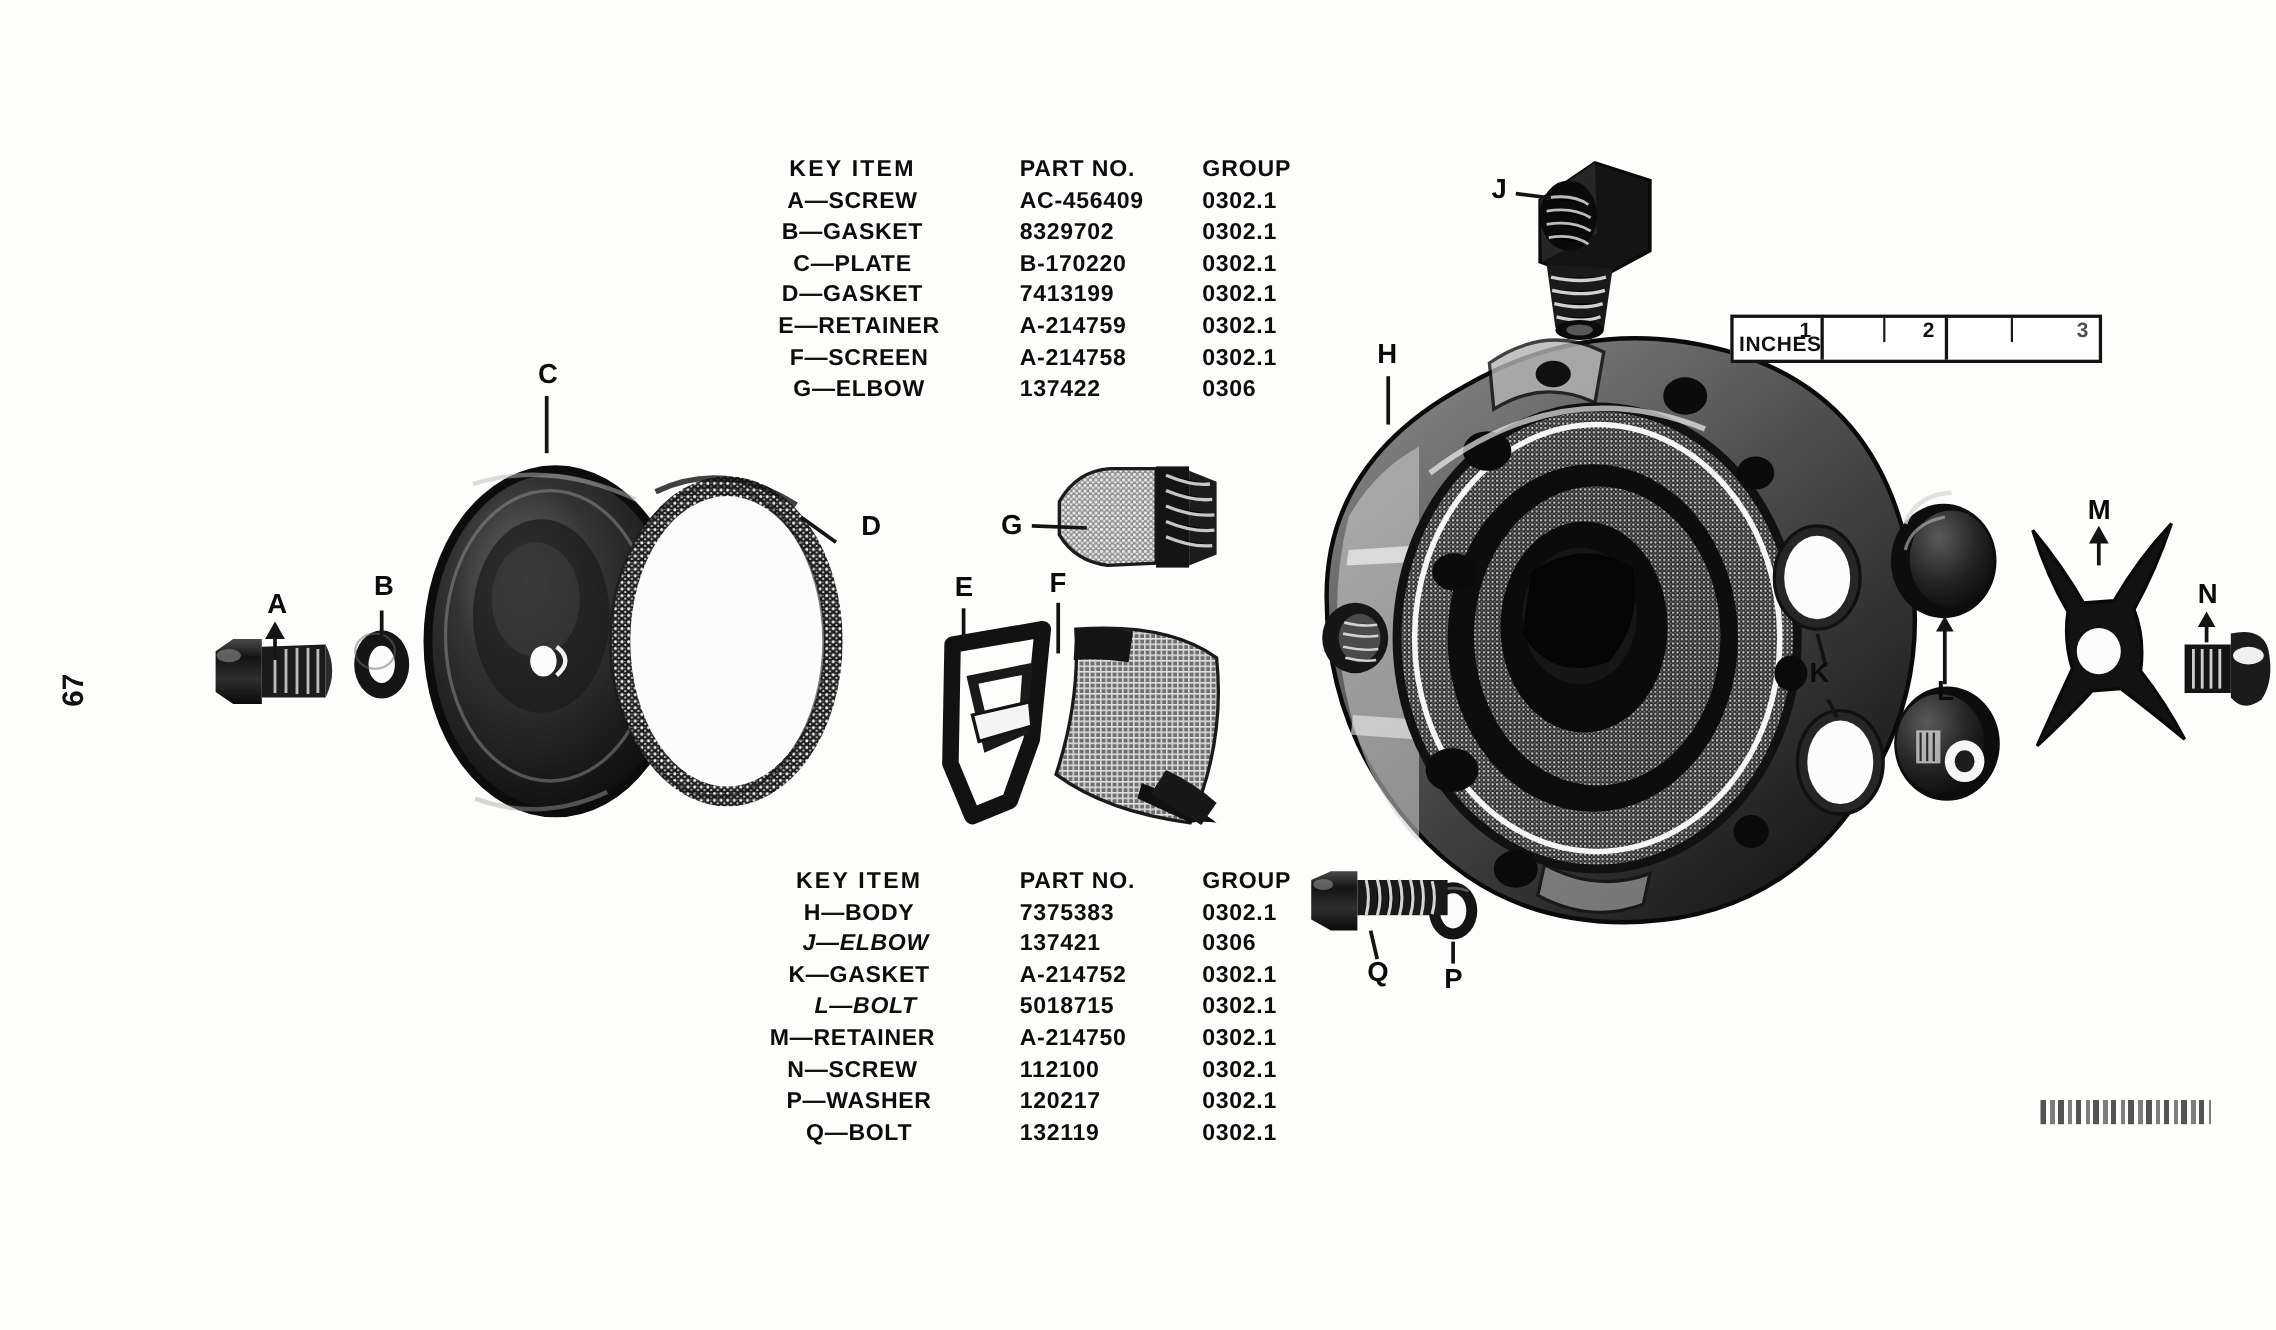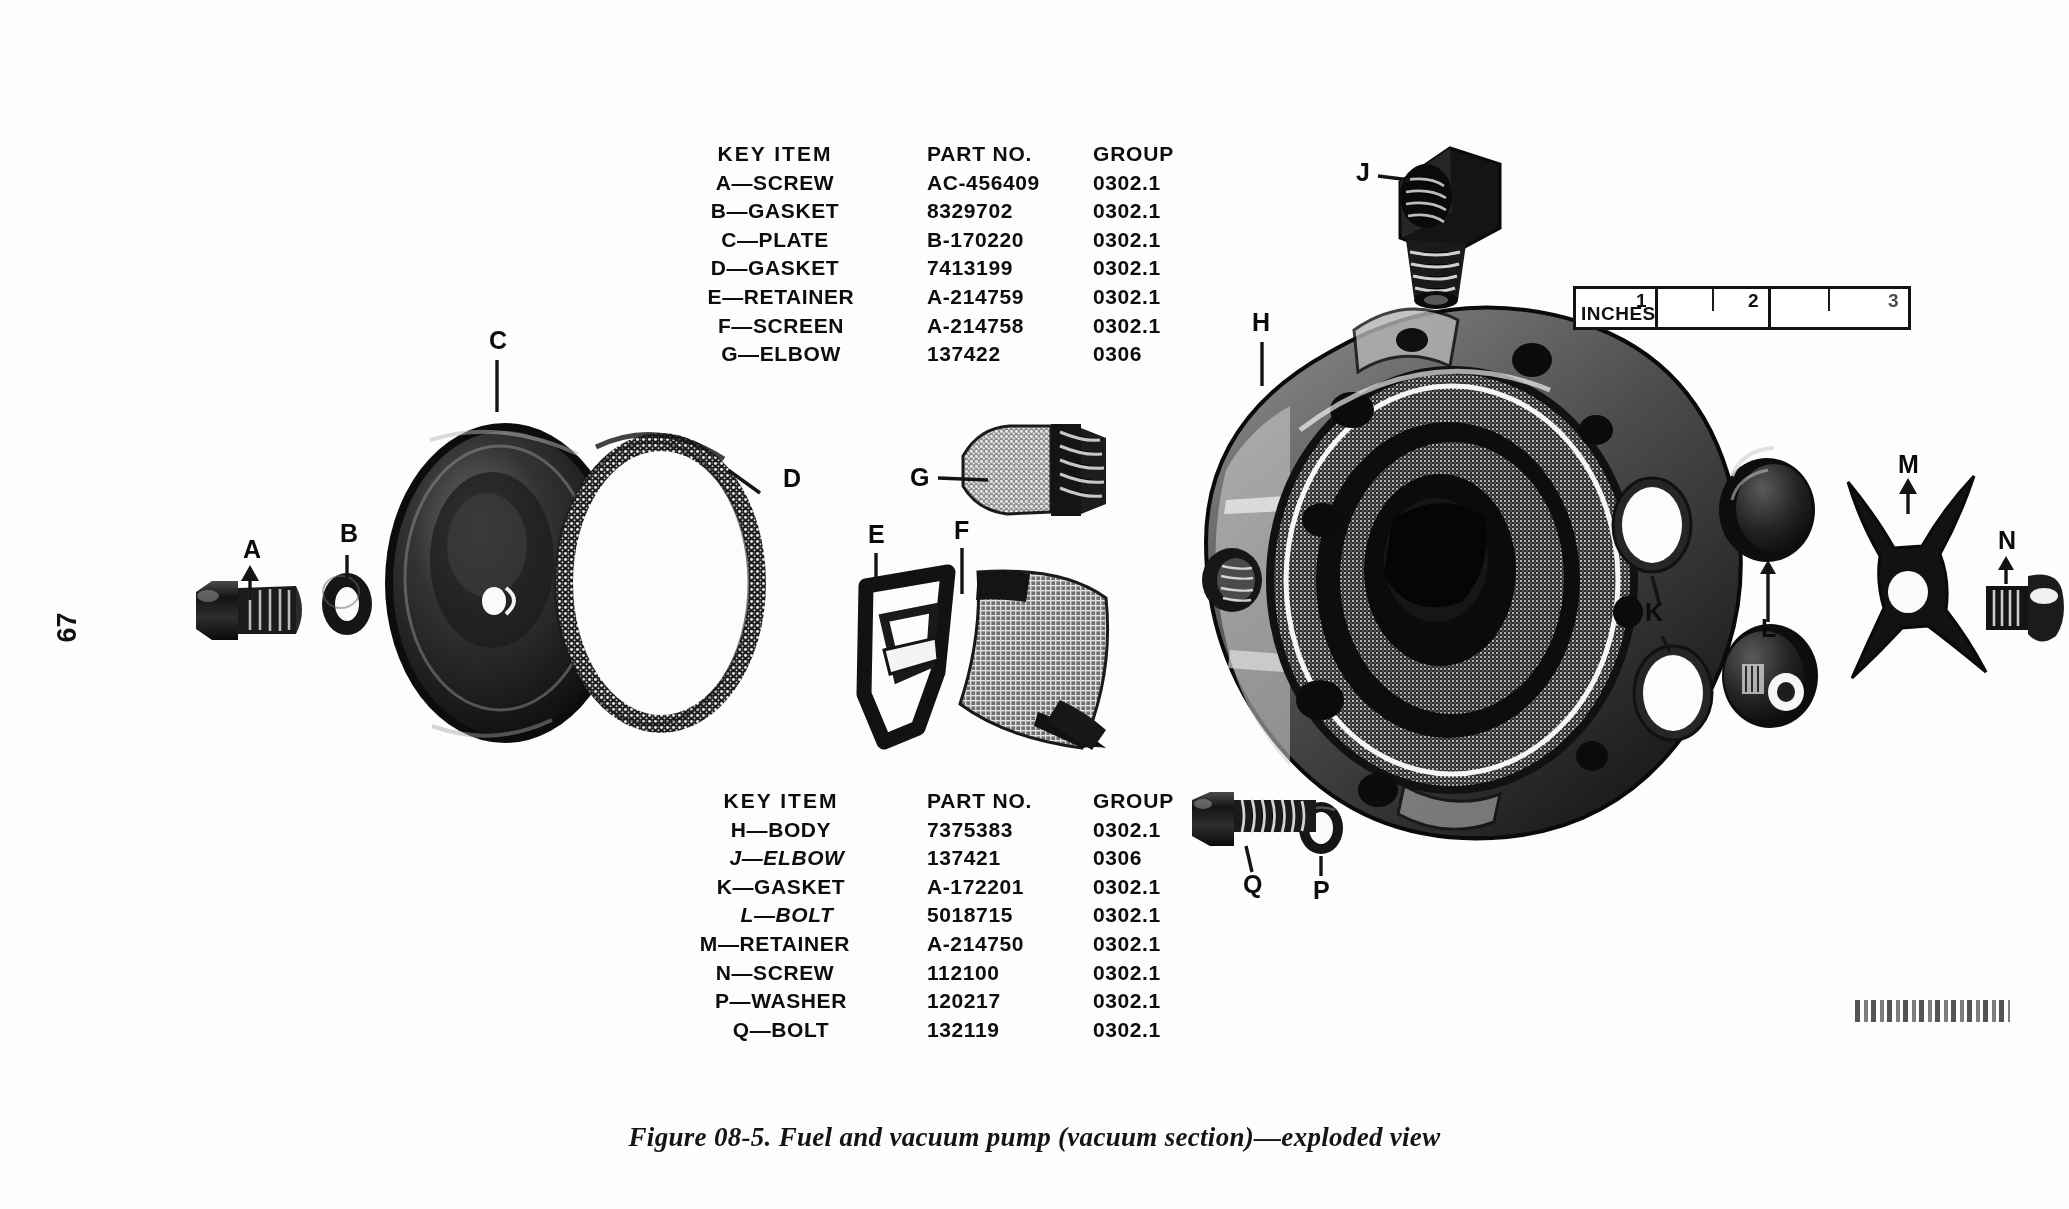--- a/index.html
+++ b/index.html
@@ -520,21 +520,21 @@
       <span class="c-part">7375383</span>
       <span class="c-group">0302.1</span>
     </div>
     <div class="trow">
       <span class="c-key ind2">J—ELBOW</span>
       <span class="c-part">137421</span>
       <span class="c-group">0306</span>
     </div>
     <div class="trow">
       <span class="c-key ind1">K—GASKET</span>
-      <span class="c-part">A-172201</span>
+      <span class="c-part">A-214752</span>
       <span class="c-group">0302.1</span>
     </div>
     <div class="trow">
       <span class="c-key ind2">L—BOLT</span>
       <span class="c-part">5018715</span>
       <span class="c-group">0302.1</span>
     </div>
     <div class="trow">
       <span class="c-key ind0">M—RETAINER</span>
       <span class="c-part">A-214750</span>
@@ -554,15 +554,14 @@
       <span class="c-key ind1">Q—BOLT</span>
       <span class="c-part">132119</span>
       <span class="c-group">0302.1</span>
     </div>
   </div>
 
   <div id="page-number">67</div>
 
   <div id="smudge"></div>
 
-  <div id="caption">Figure 08-5. Fuel and vacuum pump (vacuum section)—exploded view</div>
 
 </div>
 
 </body></html>

